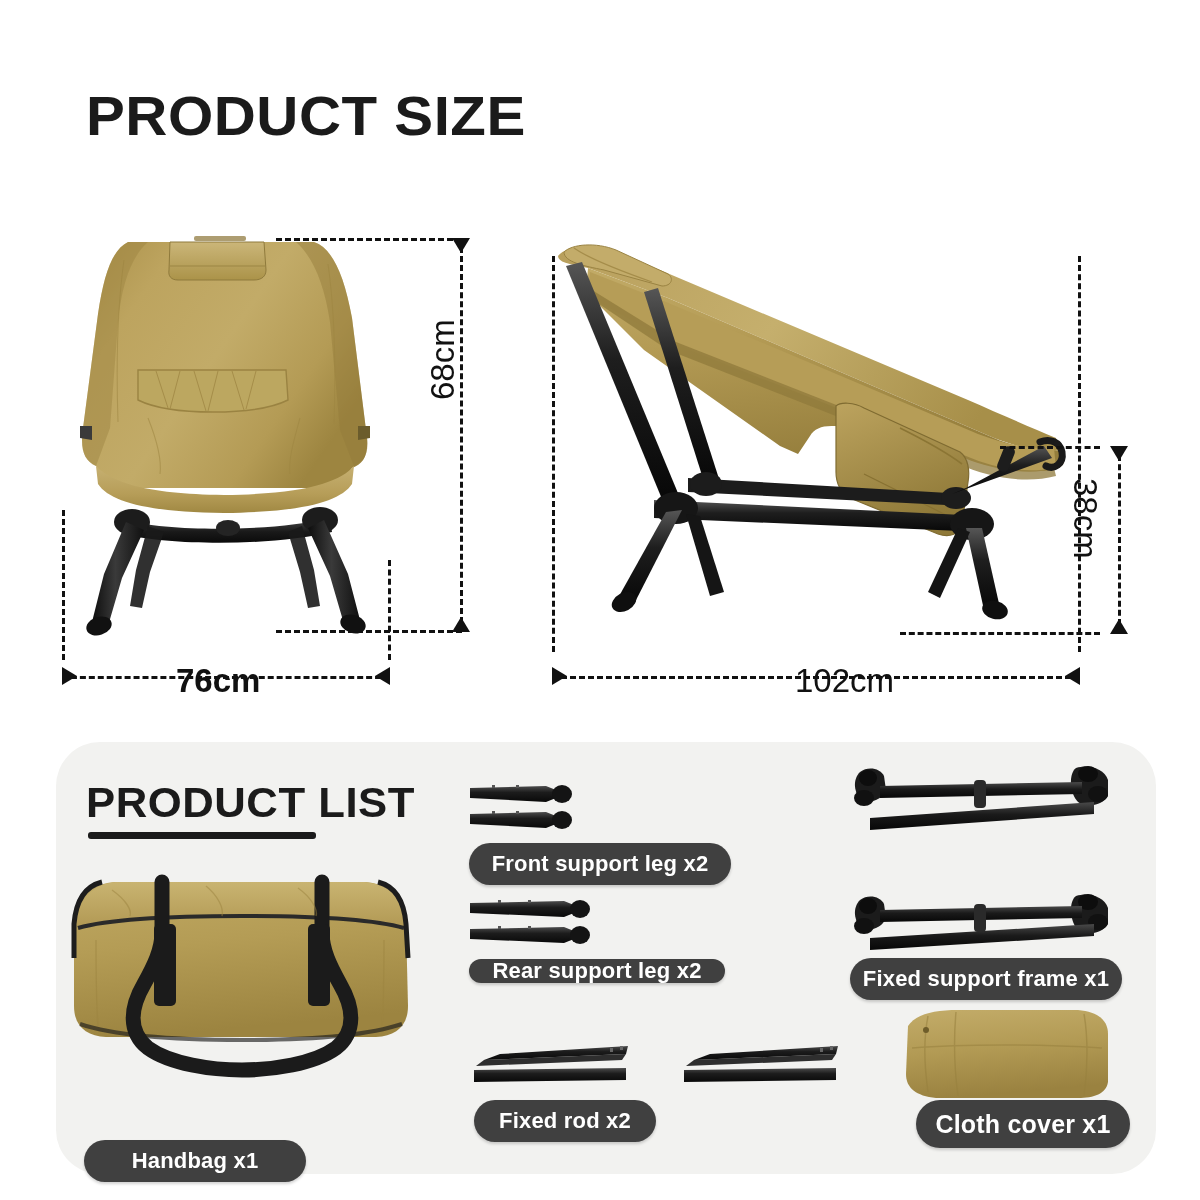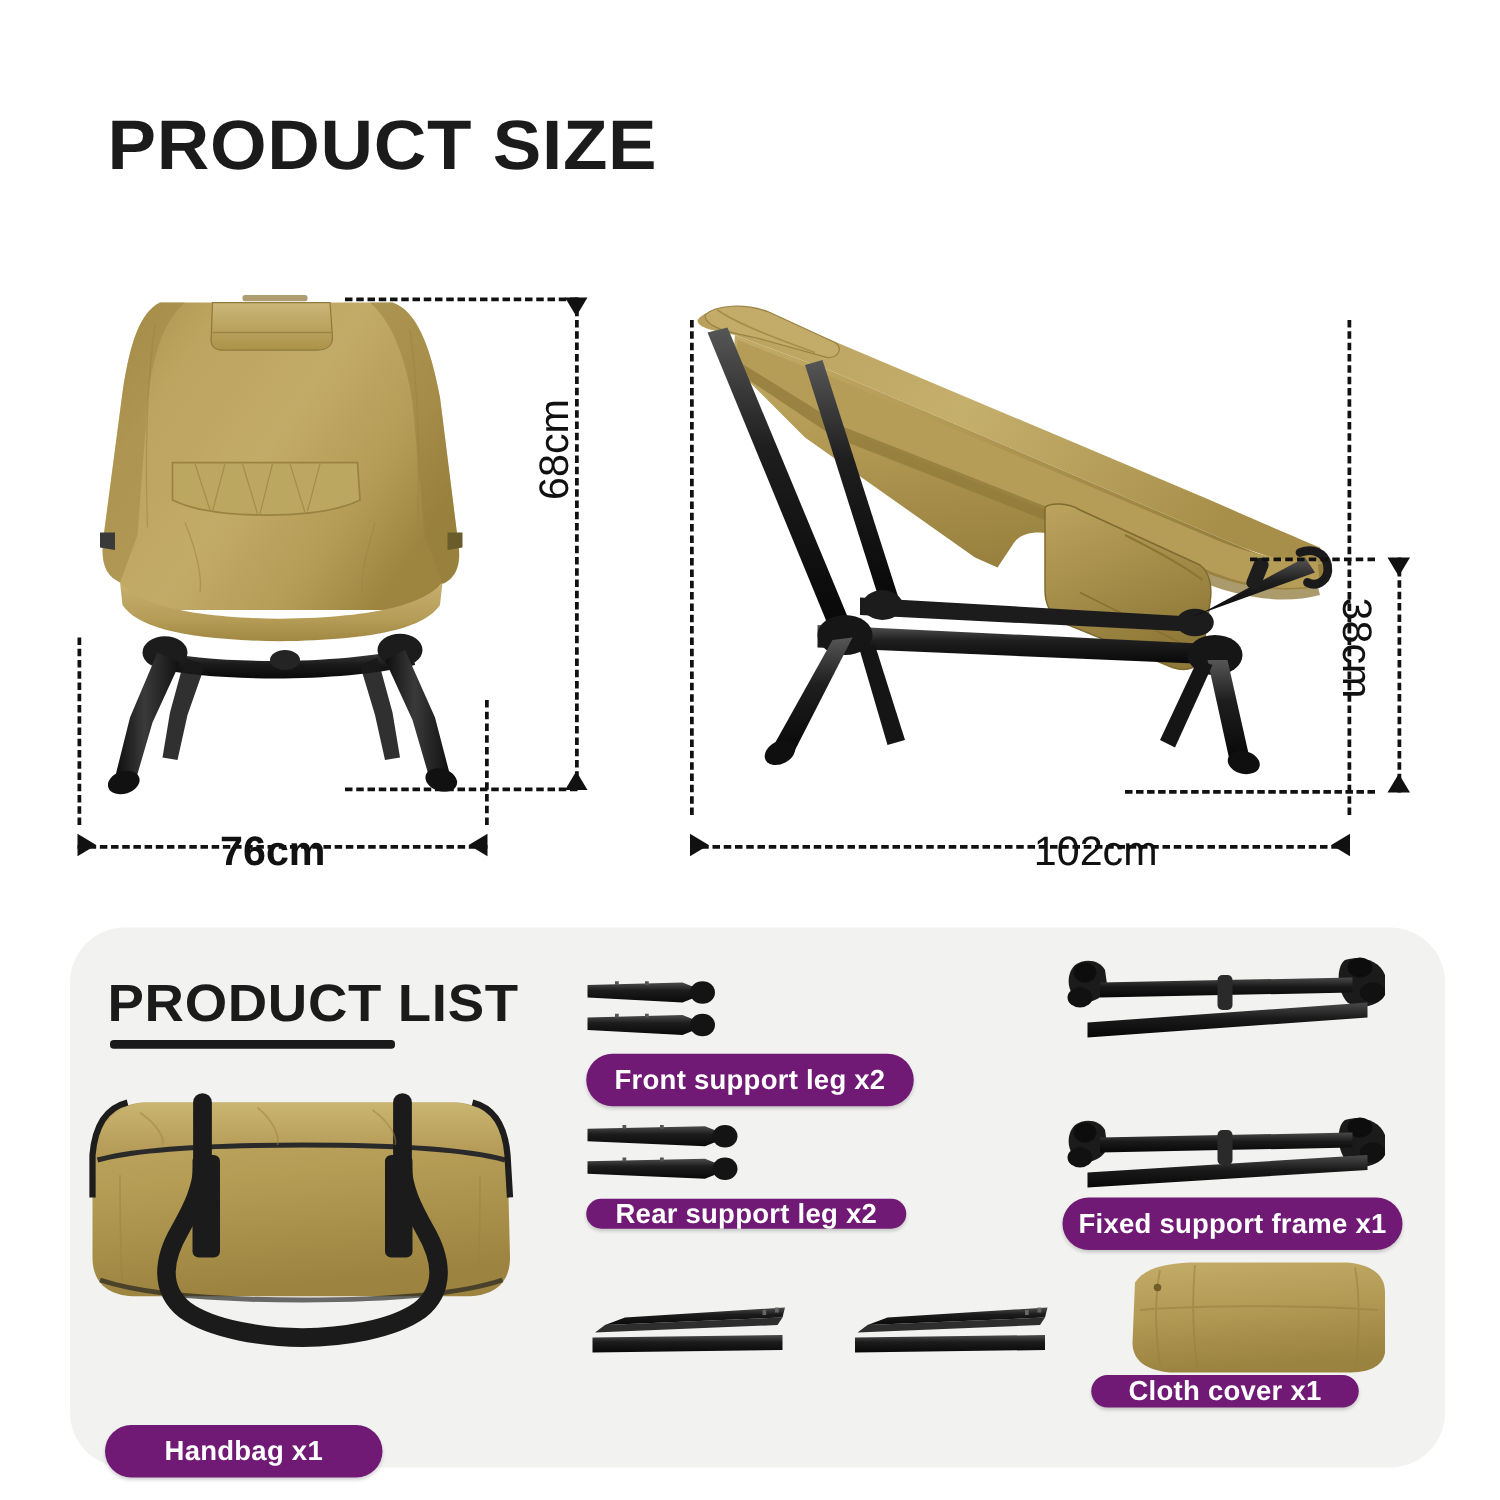--- a/index.html
+++ b/index.html
@@ -30,21 +30,21 @@
   }
 
   
   .dim-label {
     position: absolute;
     font-family: "Liberation Sans", sans-serif;
     font-weight: 400; color: #111;
     white-space: nowrap;
   }
   #dim-76 { left: 176px; top: 662px; font-size: 33px; font-weight: bold; }
-  #dim-102 { left: 795px; top: 662px; font-size: 33px; margin-left: 32px; }
+  #dim-102 { left: 795px; top: 662px; font-size: 33px; }
   #dim-68 {
     left: 424px; top: 400px; font-size: 33px;
     transform: rotate(-90deg); transform-origin: left top;
   }
   #dim-38 {
     left: 1104px; top: 478px; font-size: 33px;
     transform: rotate(90deg); transform-origin: left top;
   }
 
   
@@ -65,21 +65,21 @@
   
   #list-panel {
     position: absolute; left: 56px; top: 742px;
     width: 1100px; height: 432px;
     background: #f2f2f0; border-radius: 44px;
   }
 
   
   .pill {
     position: absolute;
-    background: #701a75; color: #ffffff;
+    background: #404040; color: #ffffff;
     border-radius: 999px;
     font-family: "Liberation Sans", sans-serif;
     font-weight: 700;
     display: flex; align-items: center; justify-content: center;
     white-space: nowrap;
     box-shadow: 0 2px 3px rgba(0,0,0,0.18);
     letter-spacing: 0.2px;
   }
 
   
@@ -394,20 +394,21 @@
       </g>
       <g>
         <path d="M216 42 L 362 36 L 366 30 L 224 36 Z" fill="#2e2e2e"></path>
         <path d="M224 36 L 366 30 L 368 22 L 240 30 Z" fill="url(#rodG)"></path>
         <path d="M214 46 L 366 44 L 366 56 L 214 58 Z" fill="url(#rodG)"></path>
         <rect x="350" y="24" width="3" height="4" fill="#666"></rect>
         <rect x="360" y="22" width="3" height="4" fill="#666"></rect>
       </g>
     </svg>
   </div>
+  <div class="pill" style="left:474px; top:1100px; width:182px; height:42px; font-size:22px;">Fixed rod x2</div>
 
   <div class="art" style="left:850px; top:762px;">
     <svg width="270" height="80" viewBox="0 0 270 80">
       <defs>
         <linearGradient id="frameG" x1="0" y1="0" x2="0" y2="1">
           <stop offset="0%" stop-color="#4a4a4a"></stop>
           <stop offset="45%" stop-color="#1a1a1a"></stop>
           <stop offset="100%" stop-color="#070707"></stop>
         </linearGradient>
       </defs>
@@ -461,15 +462,15 @@
                C 14 88, 4 80, 4 66 Z" fill="url(#clothG)"></path>
       <g stroke="#97803e" stroke-width="1.5" fill="none" opacity="0.55">
         <path d="M26 8 C 22 28, 22 56, 26 84"></path>
         <path d="M54 4 C 52 26, 52 58, 56 88"></path>
         <path d="M182 6 C 186 28, 186 60, 182 88"></path>
         <path d="M10 40 C 60 36, 140 36, 200 40"></path>
       </g>
       <circle cx="24" cy="22" r="3" fill="#6f5d2a"></circle>
     </svg>
   </div>
-  <div class="pill" style="left:873px; top:1100px; width:214px; height:26px; font-size:22px;">Cloth cover x1</div>
+  <div class="pill" style="left:916px; top:1100px; width:214px; height:48px; font-size:25px;">Cloth cover x1</div>
 
 </div>
 
 </body></html>

